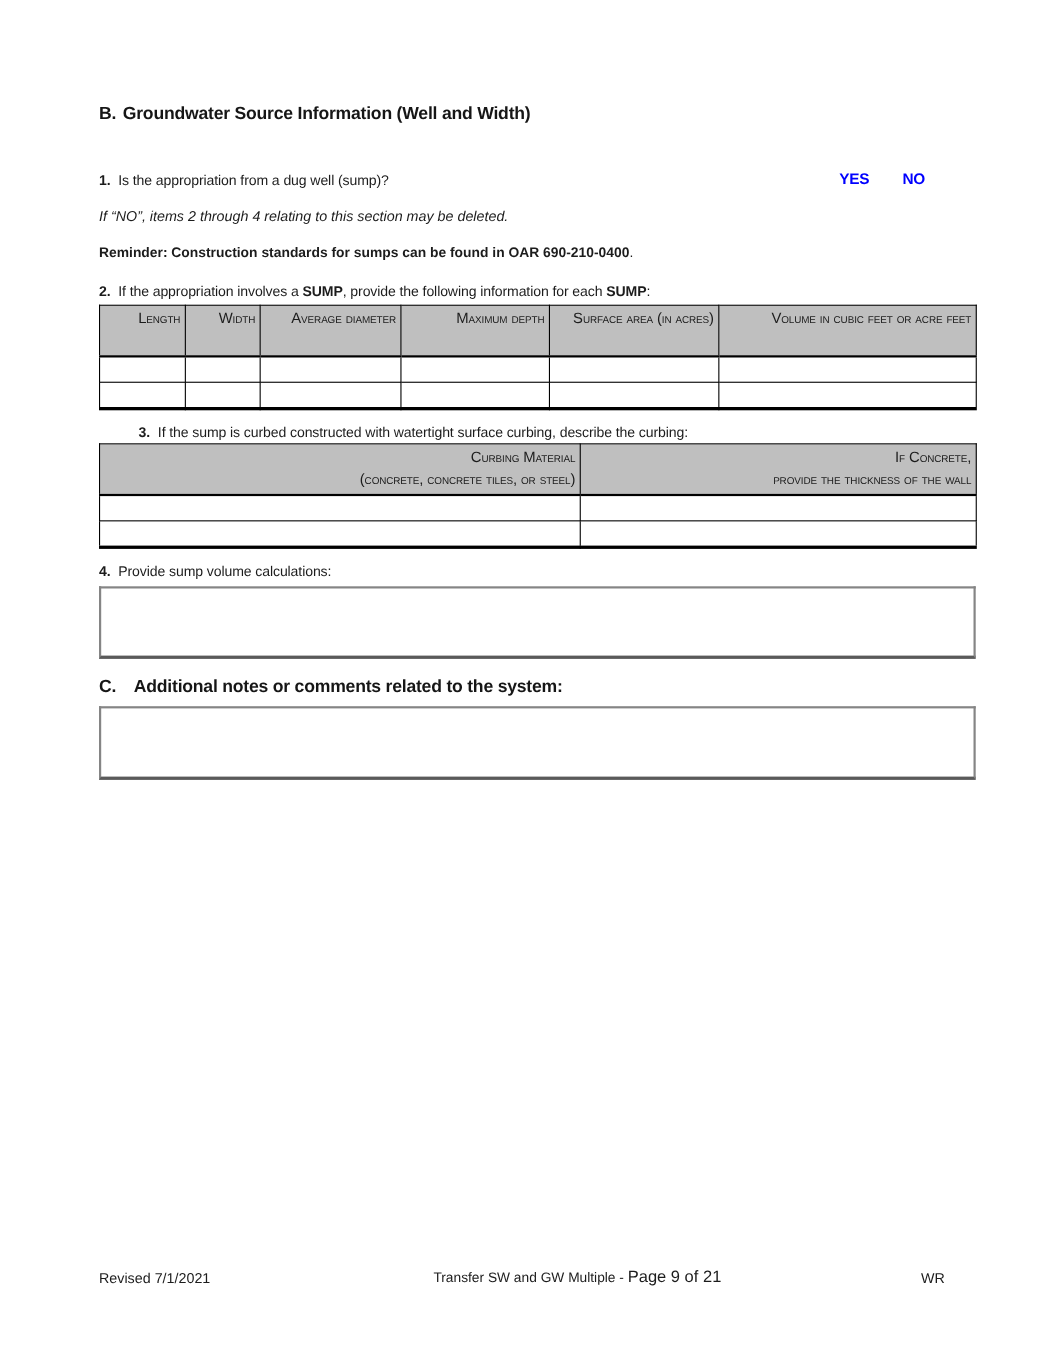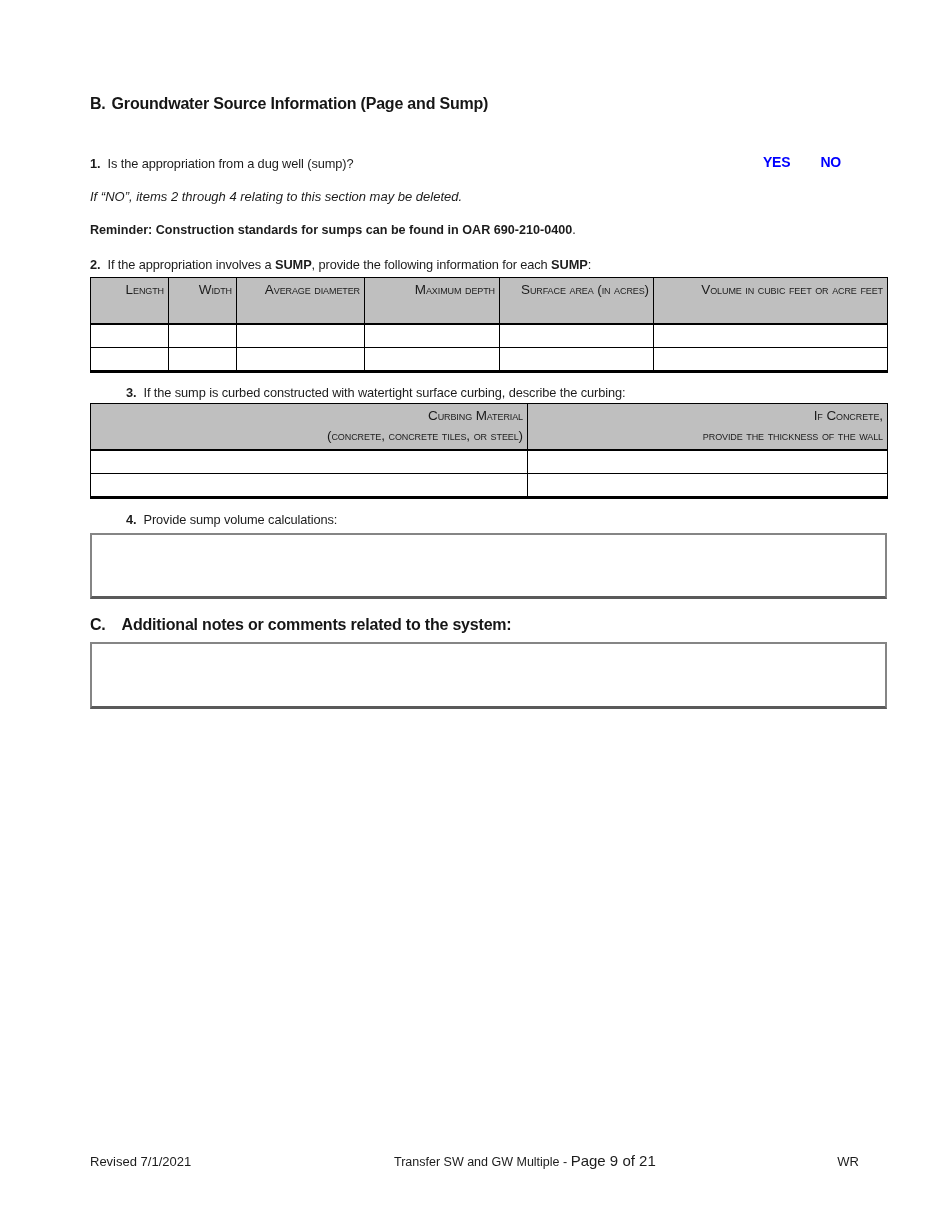--- a/index.html
+++ b/index.html
@@ -95,21 +95,21 @@
     font-size: 12.5px; white-space: nowrap; margin-left: 47px;
   }
   .footer-center .page-num { font-size: 15px; }
 </style>
 </head>
 <body>
 
 <div class="page">
 
   <div class="abs h-section" style="top:95px;">
-    <span class="secnum">B.</span><span>Groundwater Source Information (Page and Sump)</span>
+    <span class="secnum">B.</span><span>Groundwater Source Information (Well and Width)</span>
   </div>
 
   <div class="abs para q1-row" style="top:155px;">
     <span class="qnum">1.</span><span>Is the appropriation from a dug well (sump)?</span>
     <span class="yesno">
       <span>YES</span>
       <span>NO</span>
     </span>
   </div>
 
@@ -188,21 +188,21 @@
         <td></td>
         <td></td>
       </tr>
       <tr>
         <td></td>
         <td></td>
       </tr>
     </tbody>
   </table>
 
-  <div class="abs para" style="top:511px;margin-left:36px;">
+  <div class="abs para" style="top:511px;">
     <span class="qnum">4.</span><span>Provide sump volume calculations:</span>
   </div>
 
   <div class="abs fillbox" style="top:533px;"></div>
 
   <div class="abs h-section h-section-c" style="top:616px;">
     <span class="secnum">C.</span><span>Additional notes or comments related to the system:</span>
   </div>
 
   <div class="abs fillbox fillbox-c" style="top:642px;"></div>

